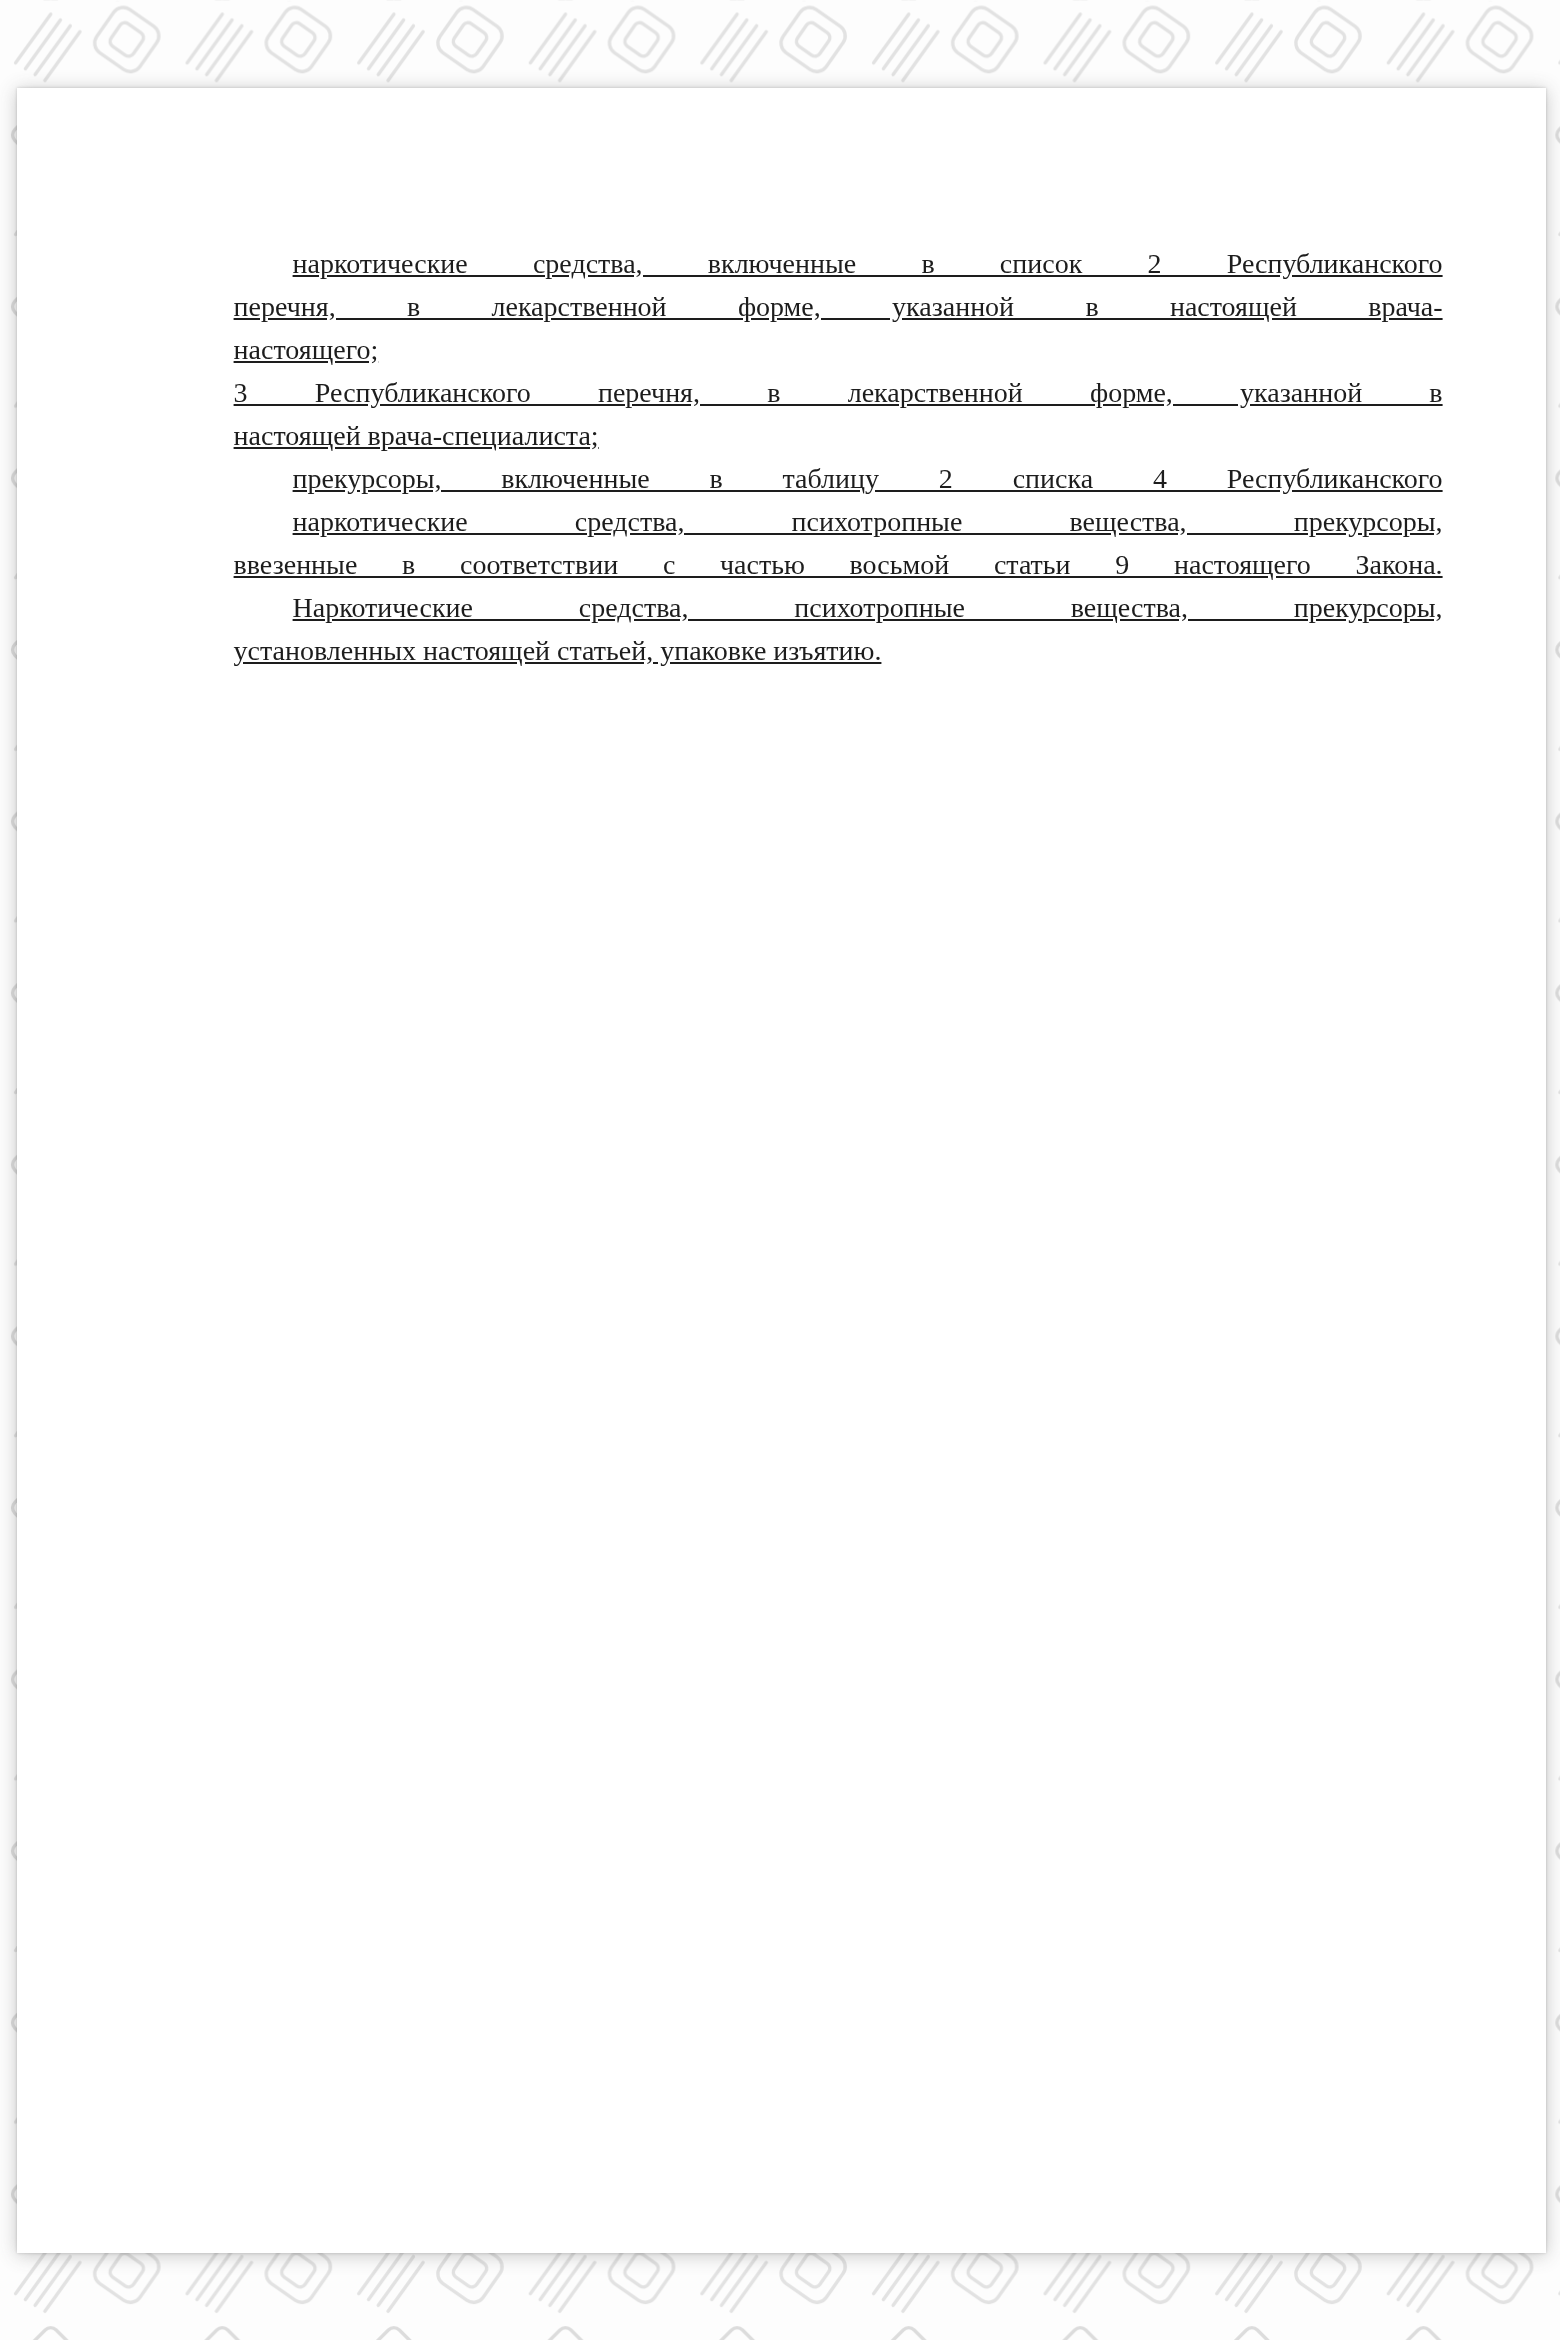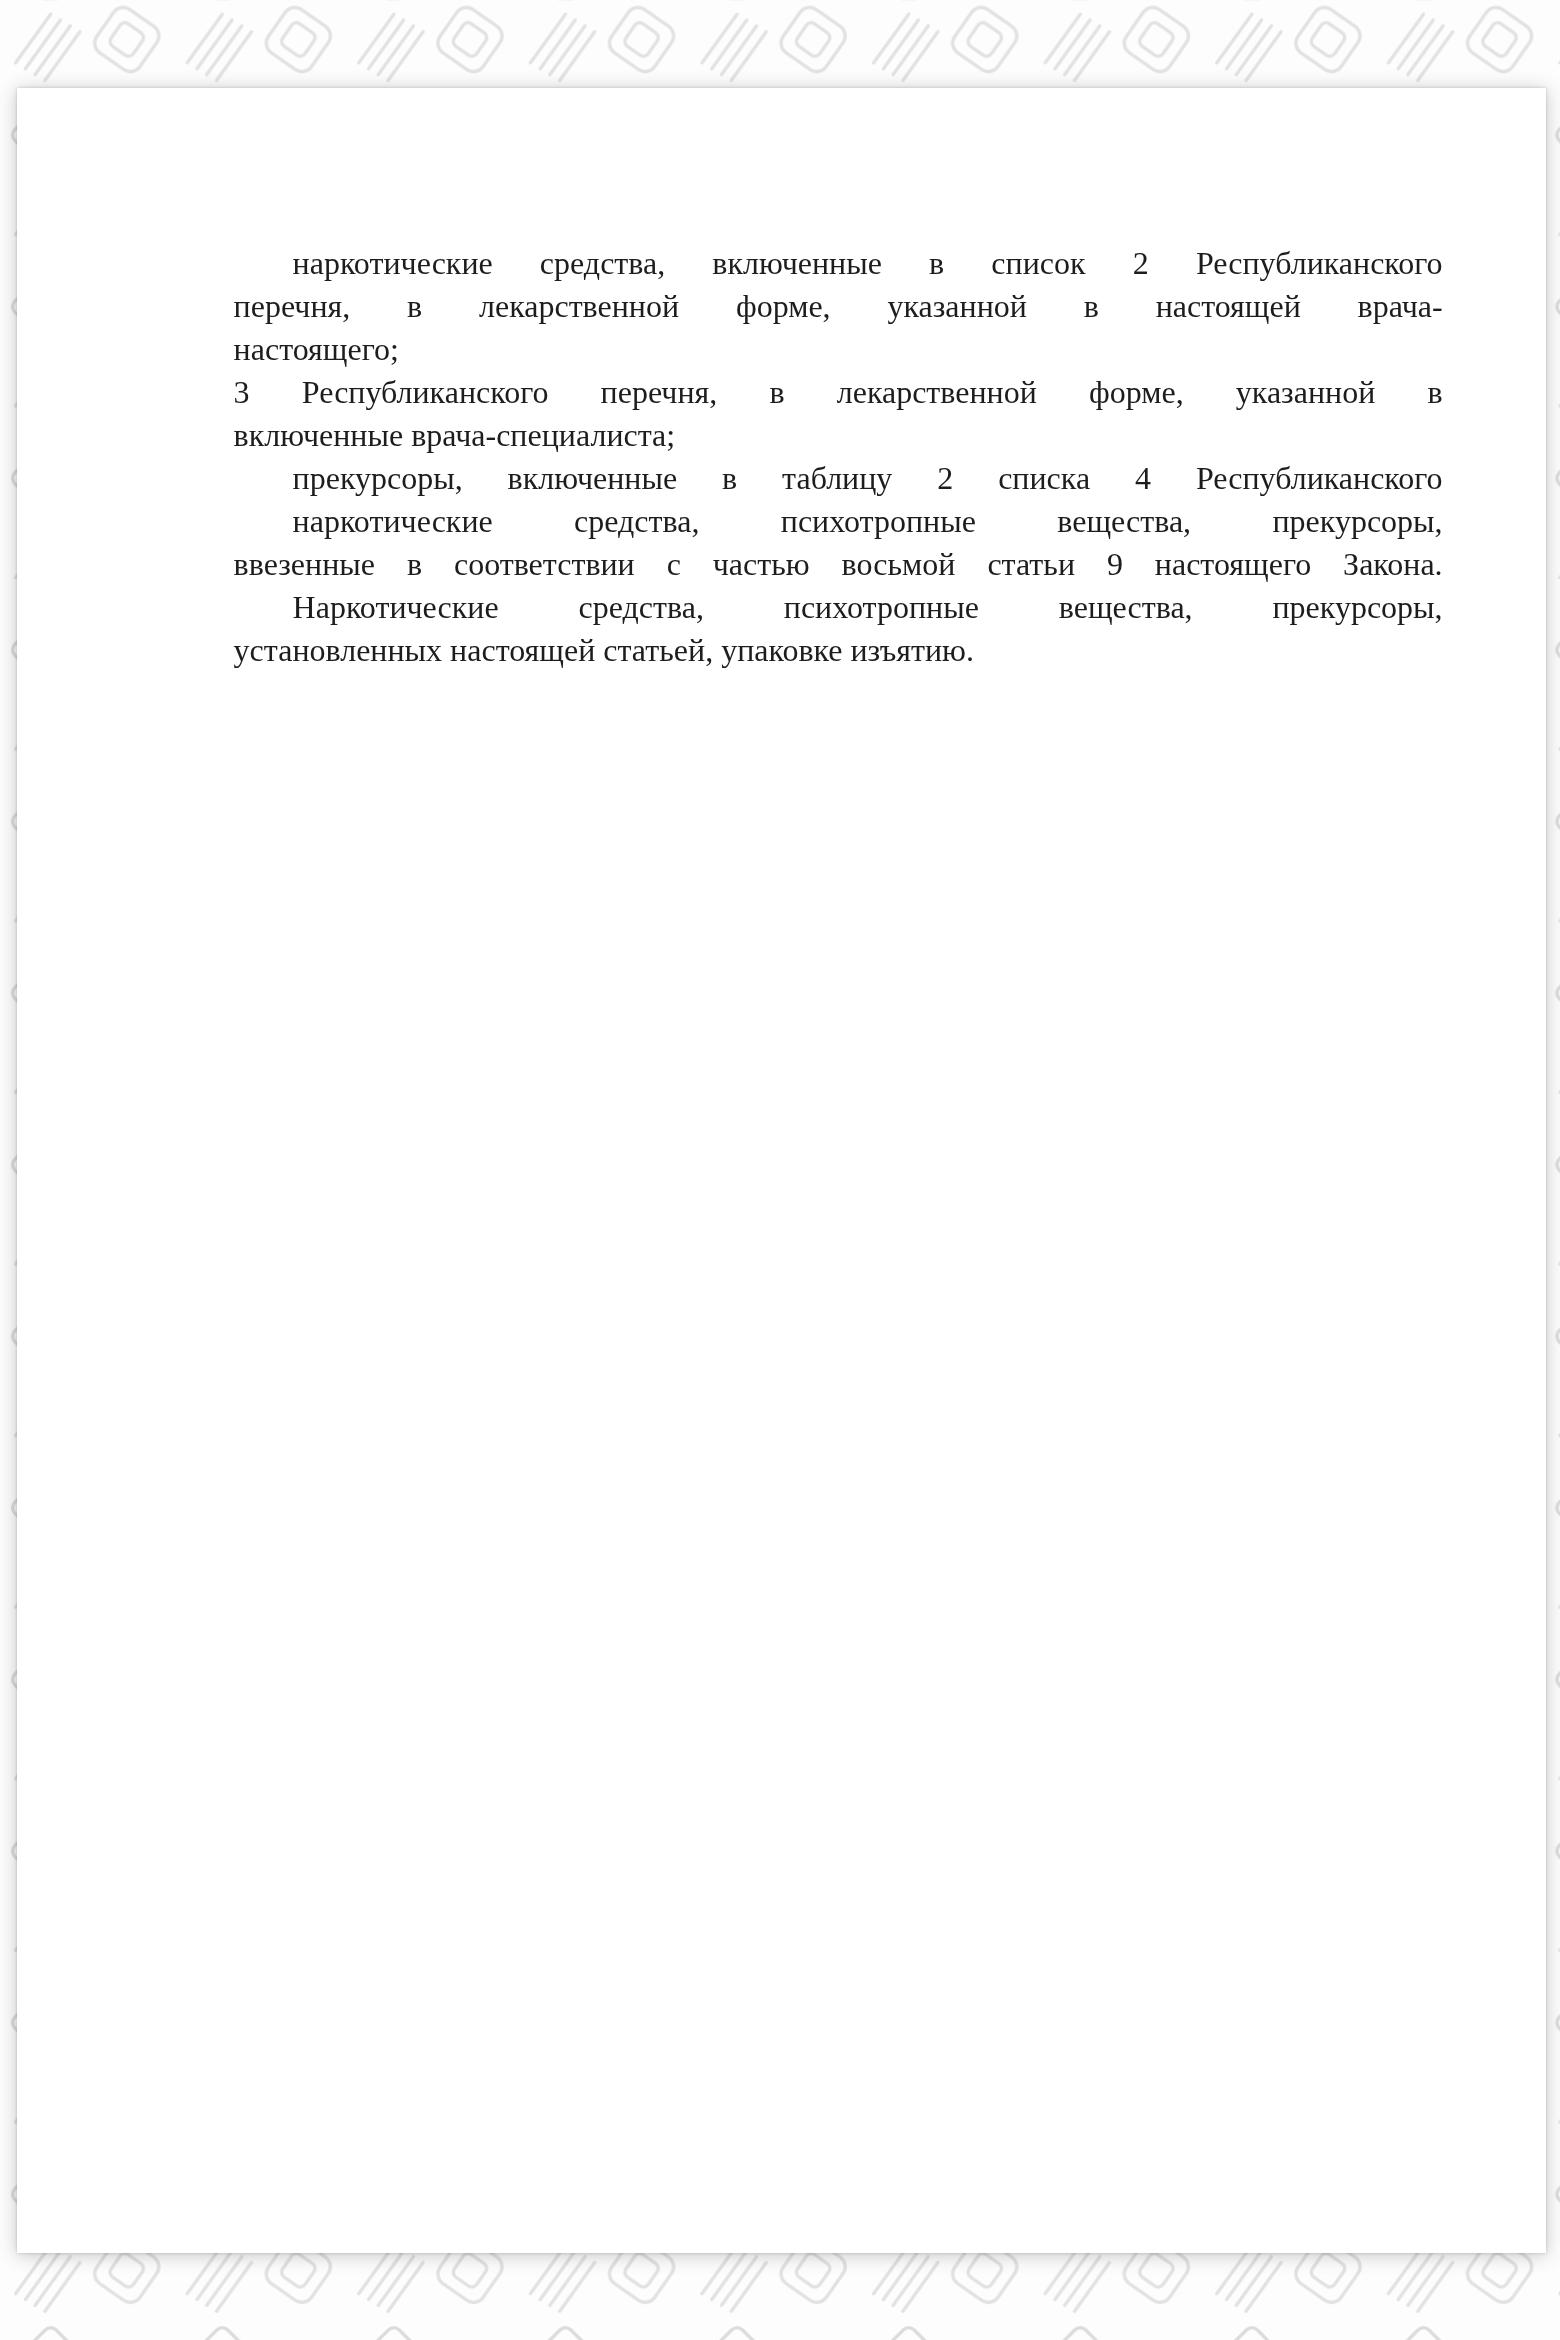--- a/index.html
+++ b/index.html
@@ -23,21 +23,21 @@
   .pm{stroke:var(--pattern-color);fill:none;stroke-width:3.5px;stroke-linecap:round;}
   .pm2{stroke:var(--pattern-color-2);fill:none;stroke-width:3.5px;stroke-linecap:round;}
   .page{
     position:absolute;left:16.6px;top:88px;width:1529px;height:2165px;
     background:var(--page-bg);
     box-shadow:0 0 2.9px rgba(0,0,0,.18), 0 2px 17.6px rgba(70,70,70,.30);
   }
   .text{
     position:absolute;left:217px;top:154px;width:1209px;
     color:var(--text-color);
-    font-size:32px;line-height:43px;
+    font-size:28px;line-height:43px;text-decoration:underline;
   }
   .line{margin:0;padding:0;white-space:normal;}
   .j{text-align:justify;text-align-last:justify;}
   .ind{text-indent:59px;}
 </style>
 </head>
 <body>
 
 <svg class="bg" xmlns="http://www.w3.org/2000/svg" width="1560" height="2341" aria-hidden="true" viewBox="0 0 1600 2400">
   <defs>
@@ -63,21 +63,21 @@
   </defs>
   <rect width="1600" height="2400" fill="url(#orn)"></rect>
 </svg>
 
 <main class="page">
   <section class="text">
     <p class="line j ind">наркотические средства, включенные в список 2&nbsp;Республиканского</p>
     <p class="line j">перечня, в лекарственной форме, указанной в настоящей врача-</p>
     <p class="line">настоящего;</p>
     <p class="line j">3&nbsp;Республиканского перечня, в лекарственной форме, указанной в</p>
-    <p class="line">включенные врача-специалиста;</p>
+    <p class="line">настоящей врача-специалиста;</p>
     <p class="line j ind">прекурсоры, включенные в таблицу 2 списка 4&nbsp;Республиканского</p>
     <p class="line j ind">наркотические средства, психотропные вещества, прекурсоры,</p>
     <p class="line j">ввезенные в соответствии с частью восьмой статьи 9 настоящего Закона.</p>
     <p class="line j ind">Наркотические средства, психотропные вещества, прекурсоры,</p>
     <p class="line">установленных настоящей статьей, упаковке изъятию.</p>
   </section>
 </main>
 
 
 </body></html>

